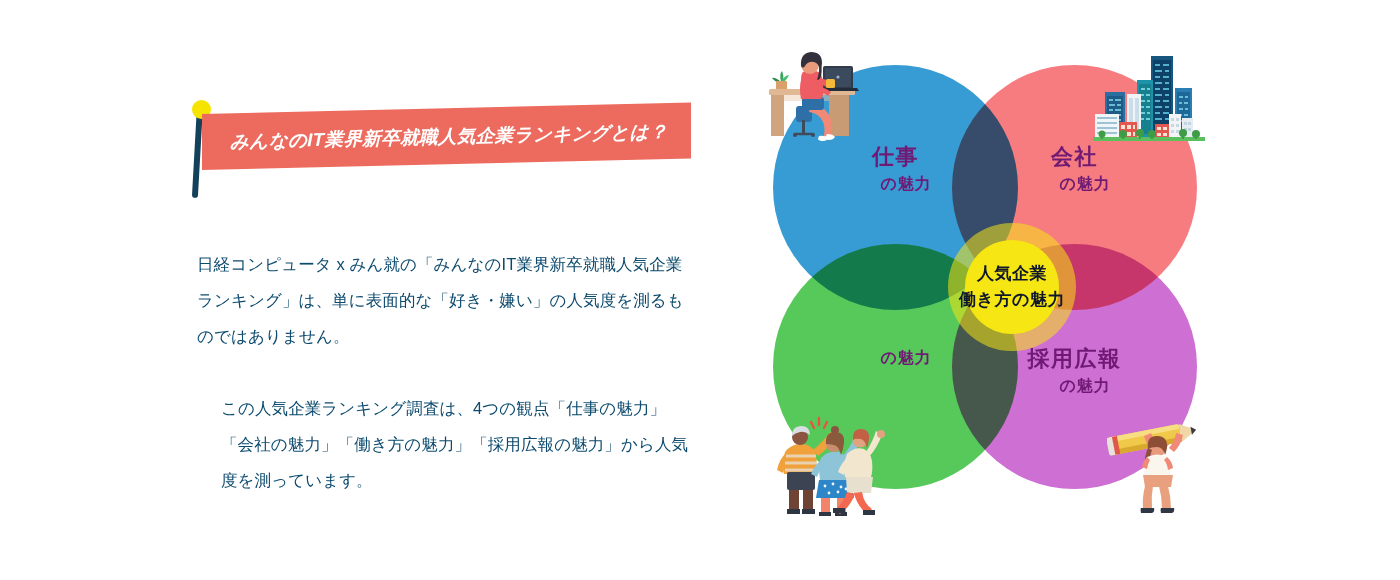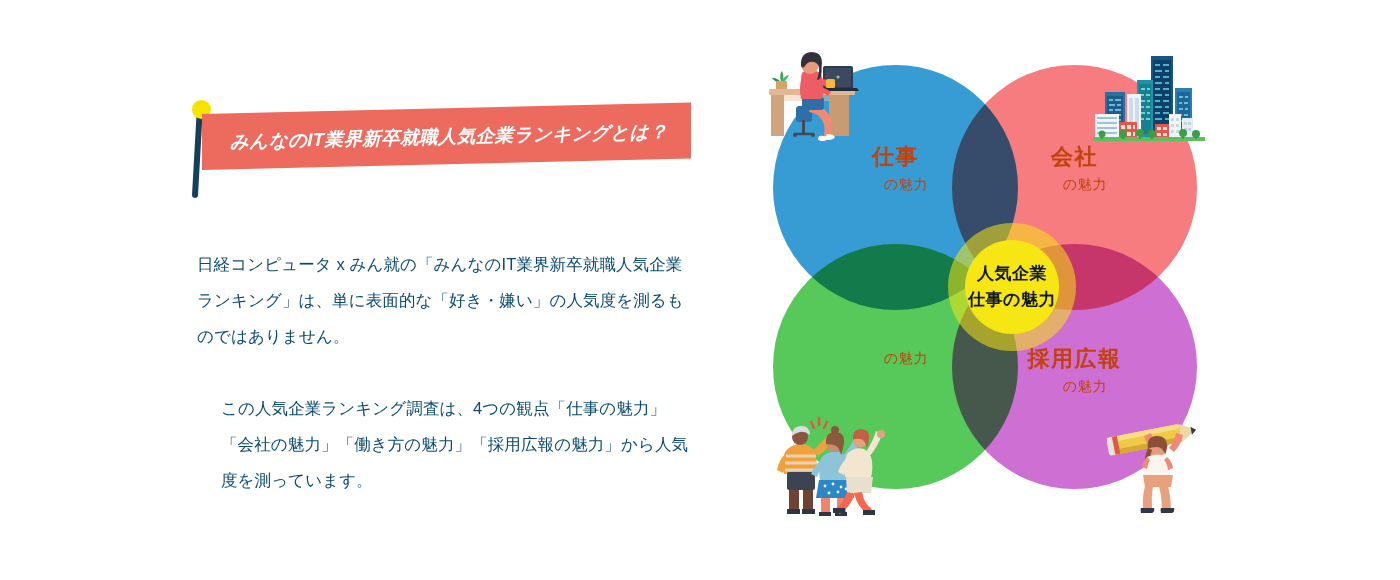--- a/index.html
+++ b/index.html
@@ -115,35 +115,35 @@
   }
   #lobe-work    { left: 18px;  top: 25px;  background: #389CD4; }
   #lobe-company { left: 197px; top: 25px;  background: #F67C7F; }
   #lobe-style   { left: 18px;  top: 204px; background: #56C95A; }
   #lobe-pr      { left: 197px; top: 204px; background: #CE6FD4; }
 
   .lobe-label {
     position: absolute;
     width: 245px;
     text-align: center;
-    color: #c2410c;
+    color: #701a75;
     z-index: 6;
     pointer-events: none;
   }
   .lobe-label .lobe-title {
     display: block;
     font-size: 22px;
     font-weight: 700;
     letter-spacing: 1.5px;
     line-height: 28px;
   }
   .lobe-label .lobe-sub {
     display: block;
-    font-size: 14px;
-    font-weight: 400;
+    font-size: 16px;
+    font-weight: 700;
     letter-spacing: 0.8px;
     line-height: 22px;
     margin-top: 2px;
     padding-left: 21px;
   }
   #label-work    { left: 18px;  top: 103px; }
   #label-company { left: 197px; top: 103px; }
   #label-style   { left: 18px;  top: 305px; }
   #label-pr      { left: 197px; top: 305px; }
 
@@ -234,21 +234,21 @@
   </div>
   <div class="lobe-label" id="label-pr">
     <span class="lobe-title">採用広報</span>
     <span class="lobe-sub">の魅力</span>
   </div>
 
   <div id="venn-center-halo"></div>
   <div id="venn-center-core"></div>
   <div id="venn-center-label">
     <span>人気企業</span><br>
-    <span>仕事の魅力</span>
+    <span>働き方の魅力</span>
   </div>
 
   <svg class="venn-illustration" id="illus-desk" viewBox="0 0 108 96">
 
     <path d="M14 34 q-2 -8 1 -11 q2 4 1 11 z" fill="#3AA35E"></path>
     <path d="M14 34 q4 -7 8 -7 q-2 5 -7 8 z" fill="#48BC6C"></path>
     <path d="M14 34 q-6 -5 -9 -4 q3 4 8 5 z" fill="#2E8C50"></path>
     <rect x="9" y="33" width="11" height="9" rx="1" fill="#D9A06B"></rect>
 
     <rect x="2" y="41" width="86" height="6" rx="1.5" fill="#E0B894"></rect>

